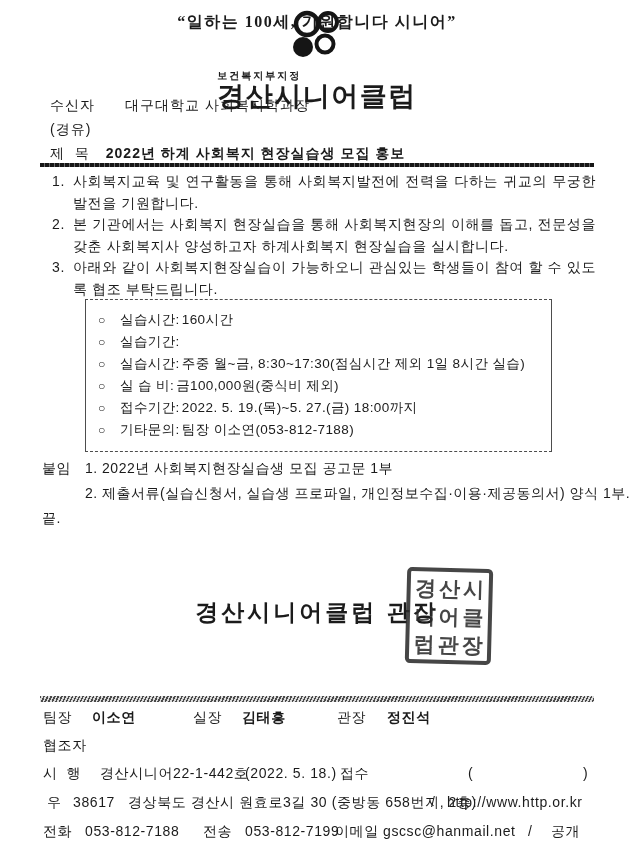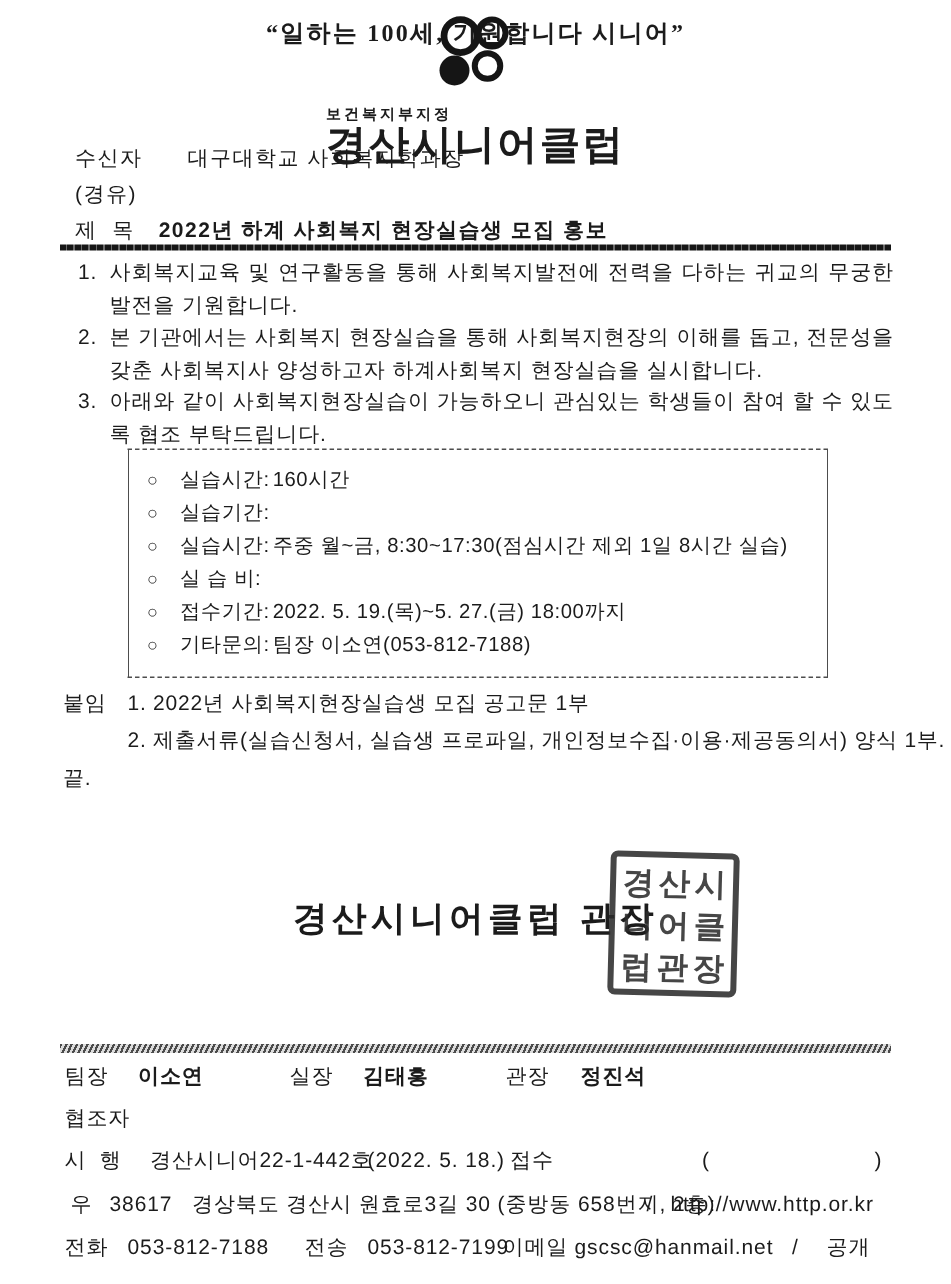--- a/index.html
+++ b/index.html
@@ -128,20 +128,21 @@
       <span class="lbl pre">실습기간:</span>
     </div>
     <div class="info-row">
       <span class="bullet">○</span>
       <span class="lbl pre">실습시간:</span>
       <span>주중 월~금, 8:30~17:30(점심시간 제외 1일 8시간 실습)</span>
     </div>
     <div class="info-row">
       <span class="bullet">○</span>
       <span class="lbl pre">실 습 비:</span>
+      <span>금100,000원(중식비 제외)</span>
     </div>
     <div class="info-row">
       <span class="bullet">○</span>
       <span class="lbl pre">접수기간:</span>
       <span>2022. 5. 19.(목)~5. 27.(금) 18:00까지</span>
     </div>
     <div class="info-row">
       <span class="bullet">○</span>
       <span class="lbl pre">기타문의:</span>
       <span>팀장 이소연(053-812-7188)</span>

